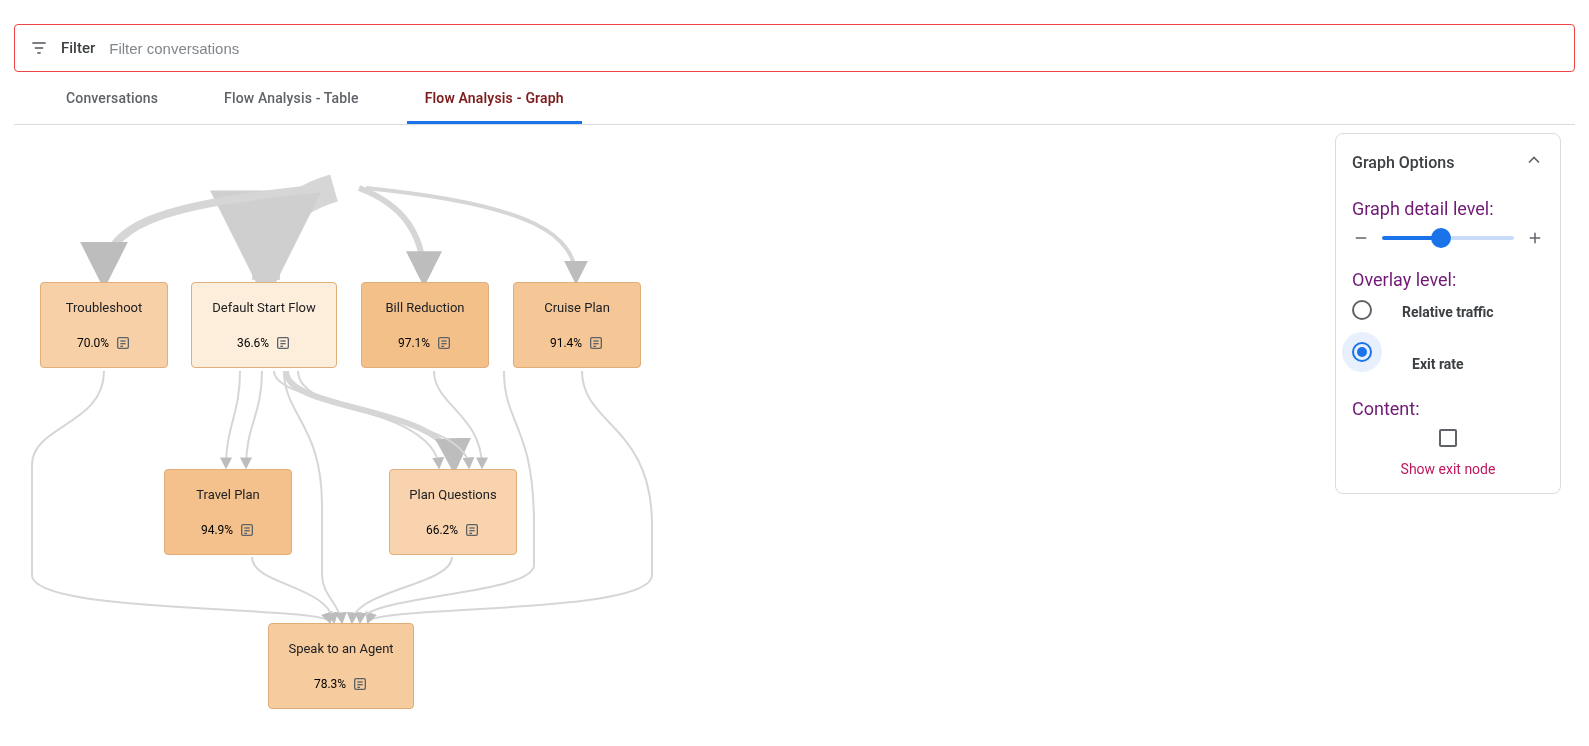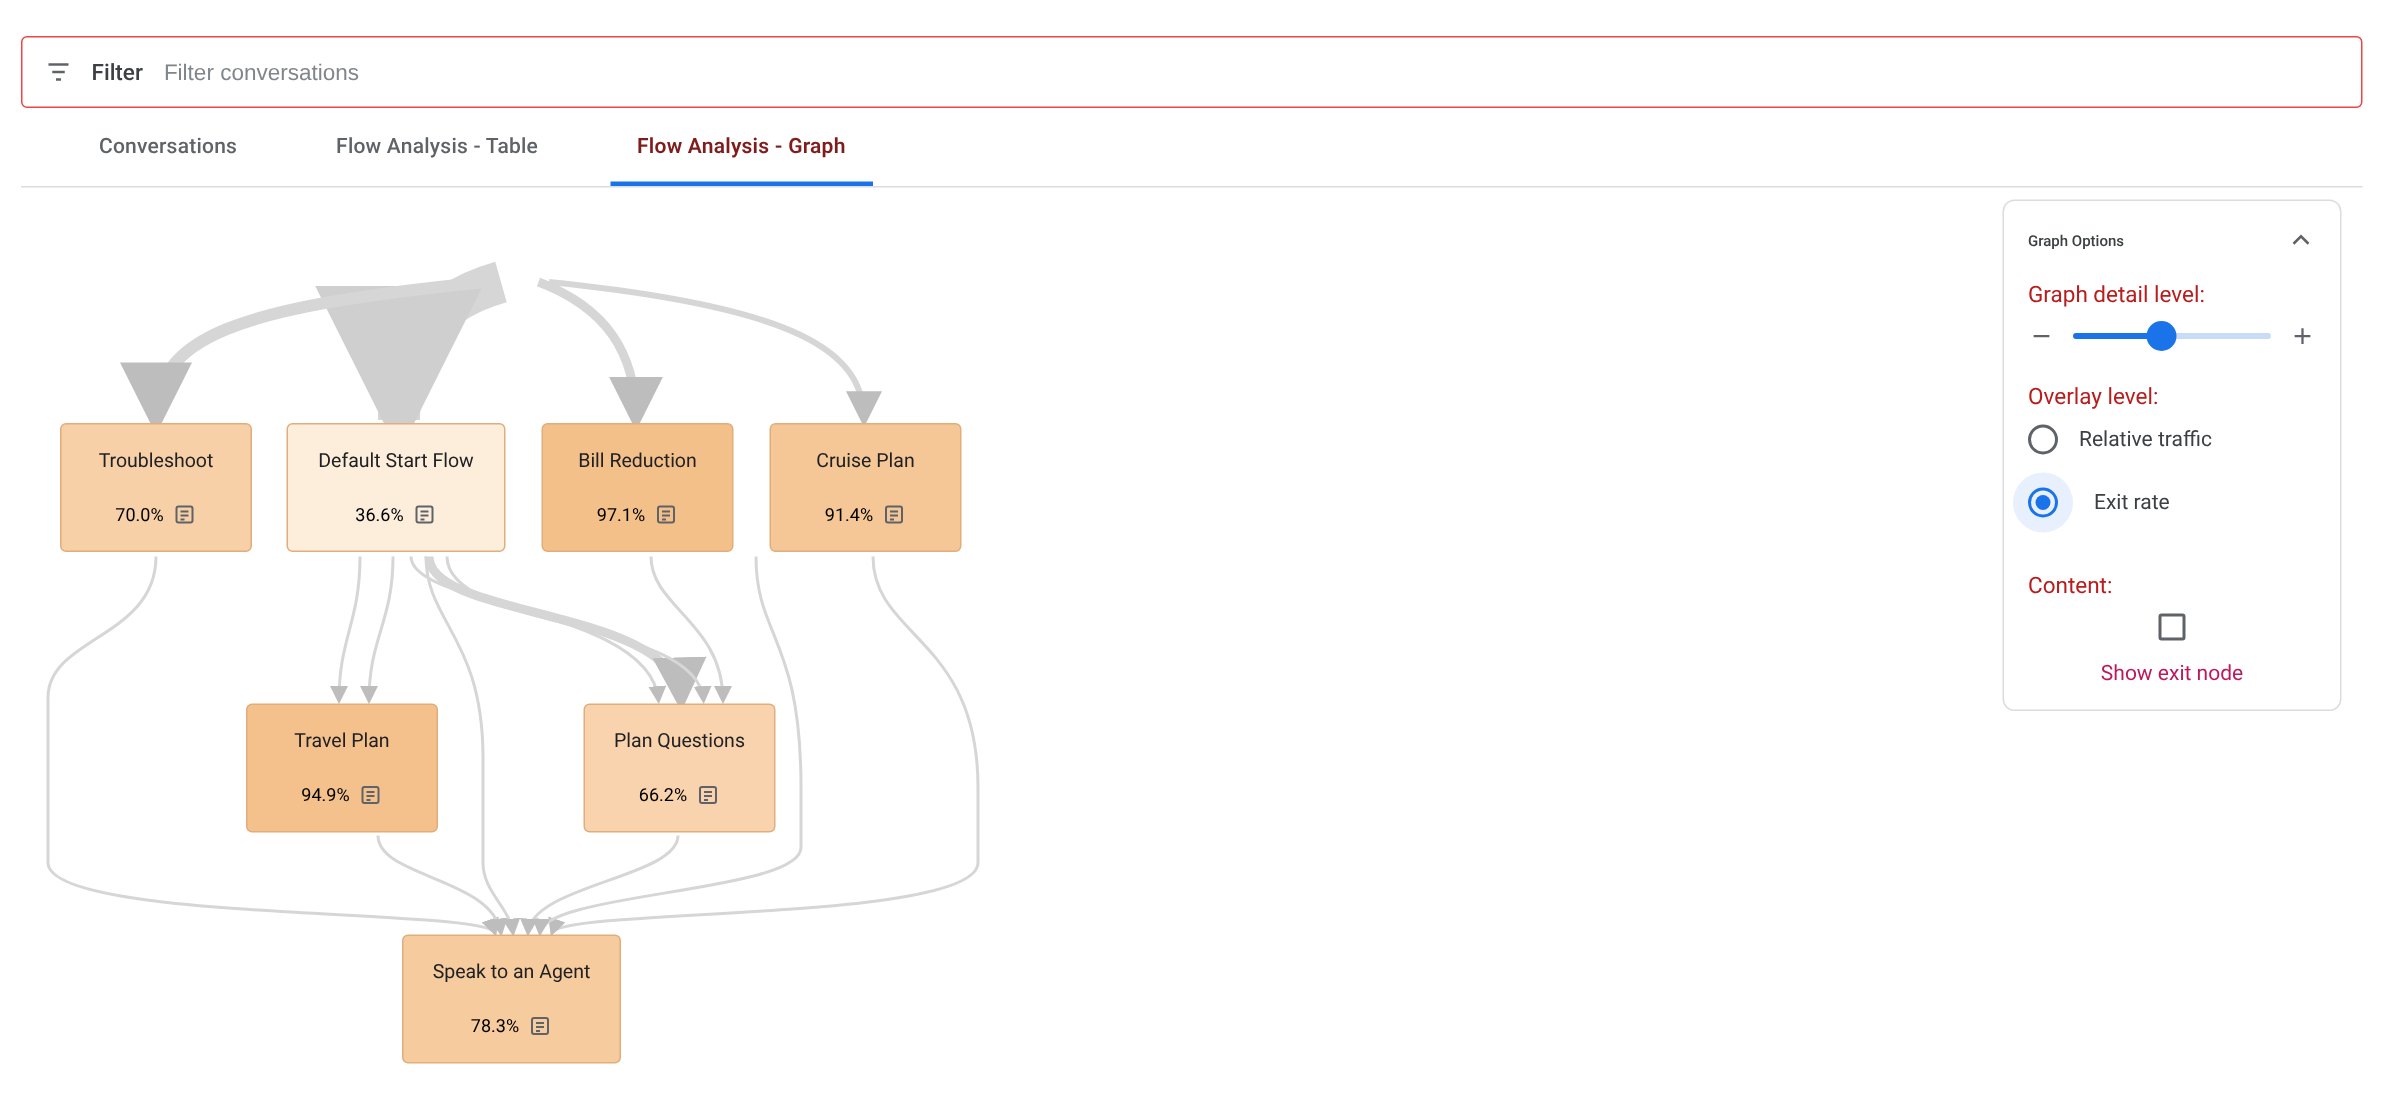--- a/index.html
+++ b/index.html
@@ -107,43 +107,43 @@
     width: 226px;
     border: 1px solid #dadce0;
     border-radius: 8px;
     background: #fff;
     padding: 16px;
   }
   .options-header {
     display: flex;
     align-items: center;
     justify-content: space-between;
-    font-size: 10px;
+    font-size: 16px;
     font-weight: 500;
     color: #3c4043;
-    margin-bottom: 14px;
+    margin-bottom: 24px;
   }
   .options-section-label {
-    font-size: 15px;
-    color: #b91c1c;
+    font-size: 18px;
+    color: #701a75;
     margin-bottom: 10px;
   }
   .slider-row {
     display: flex; align-items: center; gap: 12px; margin-bottom: 22px;
   }
   .slider-btn { width:18px; height:18px; display:flex; align-items:center; justify-content:center; color:#5f6368; cursor:pointer;}
   .slider-track {
     flex:1; height:4px; background: linear-gradient(to right, #1a73e8 0%, #1a73e8 45%, #c8dbf7 45%, #c8dbf7 100%);
     border-radius: 2px; position: relative;
   }
   .slider-thumb {
     position:absolute; left:45%; top:50%; transform:translate(-50%,-50%);
     width:20px; height:20px; border-radius:50%; background:#1a73e8;
   }
-  .radio-row { display:flex; align-items:center; gap:14px; margin-bottom:12px; cursor:pointer; font-size:14px; color:#3c4043;}
+  .radio-row { display:flex; align-items:flex-end; gap:30px; margin-bottom:12px; cursor:pointer; font-size:14px; color:#3c4043;font-weight:bold;}
   .radio-outer {
     width:20px; height:20px; border-radius:50%; border:2px solid #5f6368; position:relative; flex-shrink:0;
   }
   .radio-outer.selected { border-color:#1a73e8; }
   .radio-outer.selected::after {
     content:""; position:absolute; left:50%; top:50%; transform:translate(-50%,-50%);
     width:10px; height:10px; background:#1a73e8; border-radius:50%;
   }
   .radio-halo {
     width:40px; height:40px; border-radius:50%; background:#e8f0fe;

